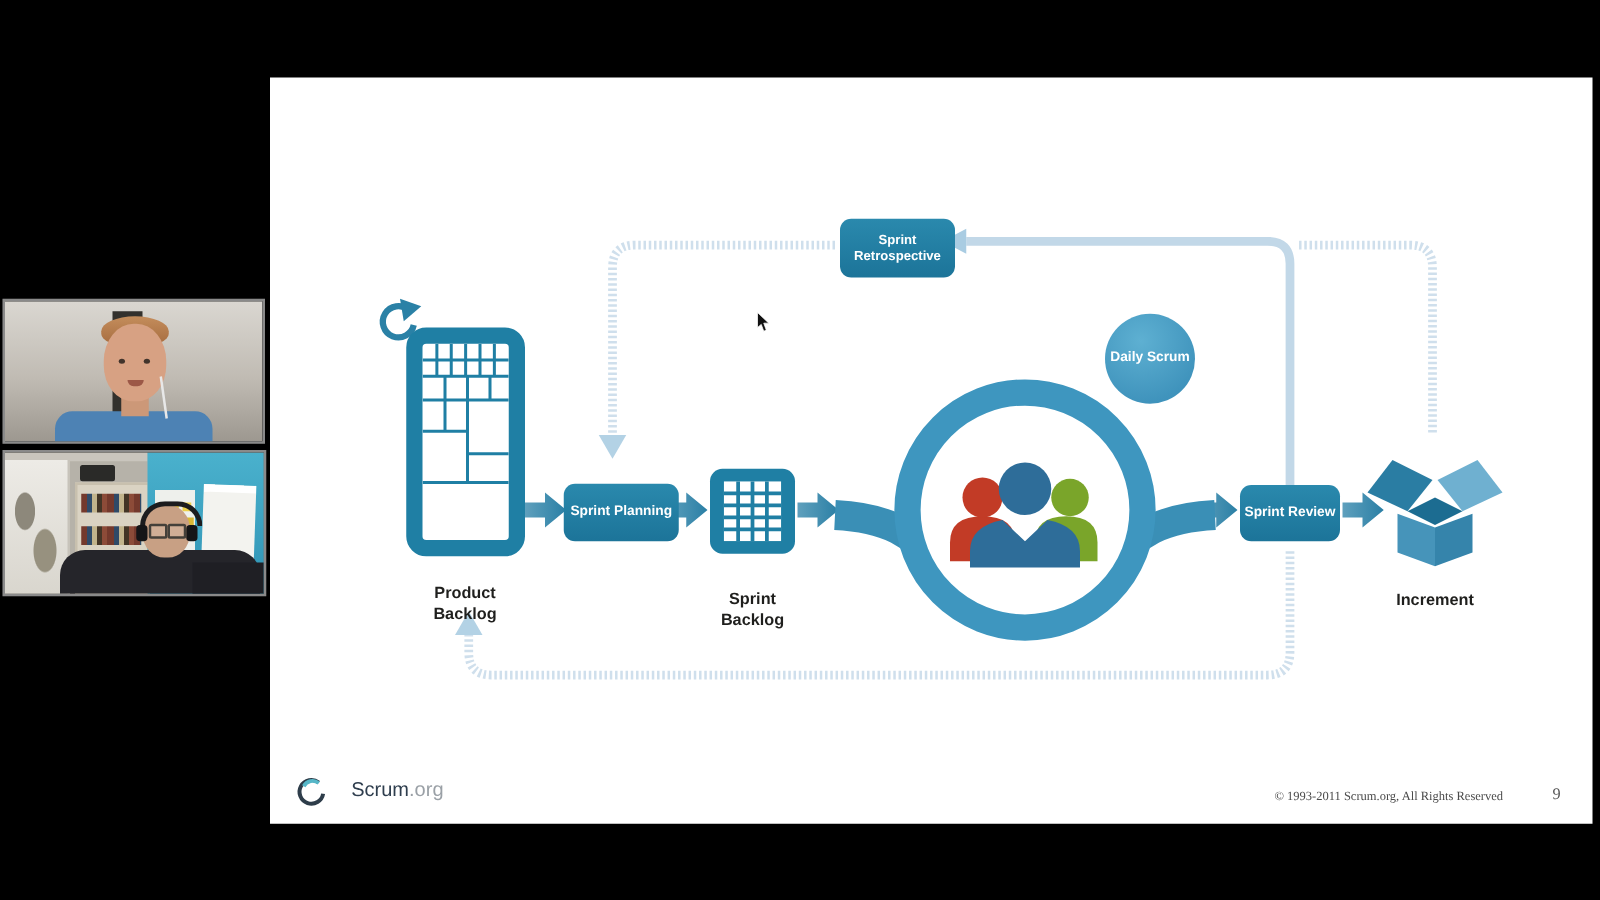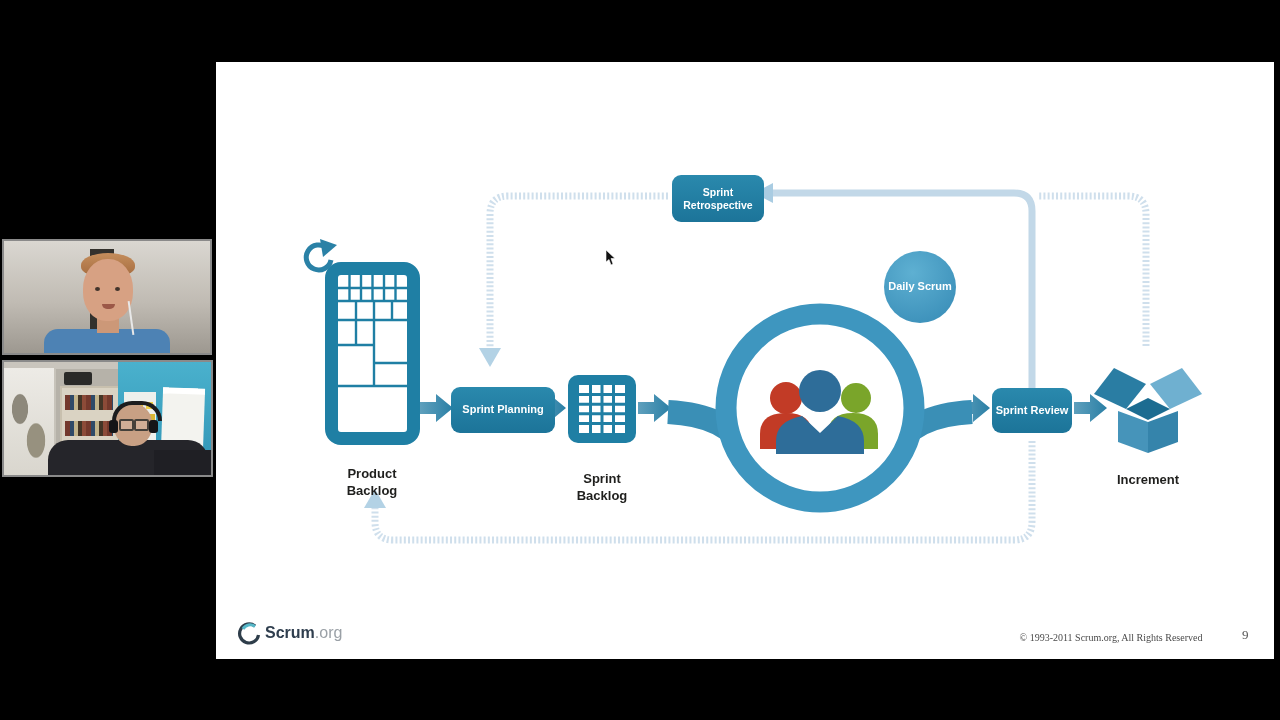--- a/index.html
+++ b/index.html
@@ -54,42 +54,42 @@
   .v2-glass.l{left:115px;} .v2-glass.r{left:130px;}
 
   
   .slide{position:absolute;left:216px;top:62px;width:1058px;height:597px;background:#fff;overflow:hidden;}
   .slide-title{position:absolute;left:27px;top:14px;font-size:31px;font-weight:700;color:#1c4e74;letter-spacing:0;}
   .diagram-svg{position:absolute;left:0;top:0;width:1058px;height:597px;}
 
   .teal-box{position:absolute;background:linear-gradient(180deg,#2a89ad,#1c7499);color:#fff;
             border-radius:9px;display:flex;align-items:center;justify-content:center;text-align:center;
             font-weight:700;font-size:10.5px;line-height:1.2;}
-  #box-planning{left:235px;top:325px;width:104px;height:46px;font-size:11px;}
+  #box-planning{left:235px;top:325px;width:92px;height:46px;font-size:11px;}
   #box-review{left:776px;top:326px;width:80px;height:45px;font-size:11px;}
   #box-retro{left:456px;top:113px;width:92px;height:47px;}
 
   #daily-scrum{position:absolute;left:668px;top:189px;width:72px;height:72px;border-radius:50%;
                background:radial-gradient(circle at 40% 30%,#5eb0d2,#3f93bc 75%);color:#fff;
                display:flex;align-items:center;justify-content:center;text-align:right;
                font-weight:700;font-size:11px;line-height:1.2;}
 
   #product-backlog{position:absolute;left:109px;top:200px;width:95px;height:183px;background:#fff;
                    border:13px solid #1f7fa4;border-radius:16px;box-sizing:border-box;}
   #sprint-backlog-icon{position:absolute;left:352px;top:313px;width:68px;height:68px;background:#1f7fa4;
                        border-radius:10px;display:flex;align-items:center;justify-content:center;}
 
   .icon-label{position:absolute;font-weight:700;font-size:13px;color:#1f1f1d;text-align:center;line-height:1.3;margin-top:16px;}
   #label-product{left:111px;top:388px;width:90px;}
   #label-sprint-backlog{left:346px;top:393px;width:80px;}
   #label-increment{left:882px;top:394px;width:100px;}
 
   
   .footer-logo{position:absolute;left:19px;top:558px;display:flex;align-items:center;}
-  .footer-logo .logo-text{font-size:16px;font-weight:700;color:#2f3e4e;margin-left:4px;}
+  .footer-logo .logo-text{font-size:16px;font-weight:400;color:#2f3e4e;margin-left:20px;}
   .footer-logo .logo-suffix{font-size:16px;font-weight:400;color:#9aa0a6;}
   .footer-copy{position:absolute;left:770px;top:570px;width:250px;text-align:center;
                font-family:"Liberation Serif",serif;font-size:10px;color:#4a4a4a;}
   .footer-page{position:absolute;left:1026px;top:565px;font-family:"Liberation Serif",serif;
                font-size:13px;color:#555;}
 
   .cursor{position:absolute;left:389px;top:188px;width:12px;height:16px;}
 </style>
 </head>
 <body>

